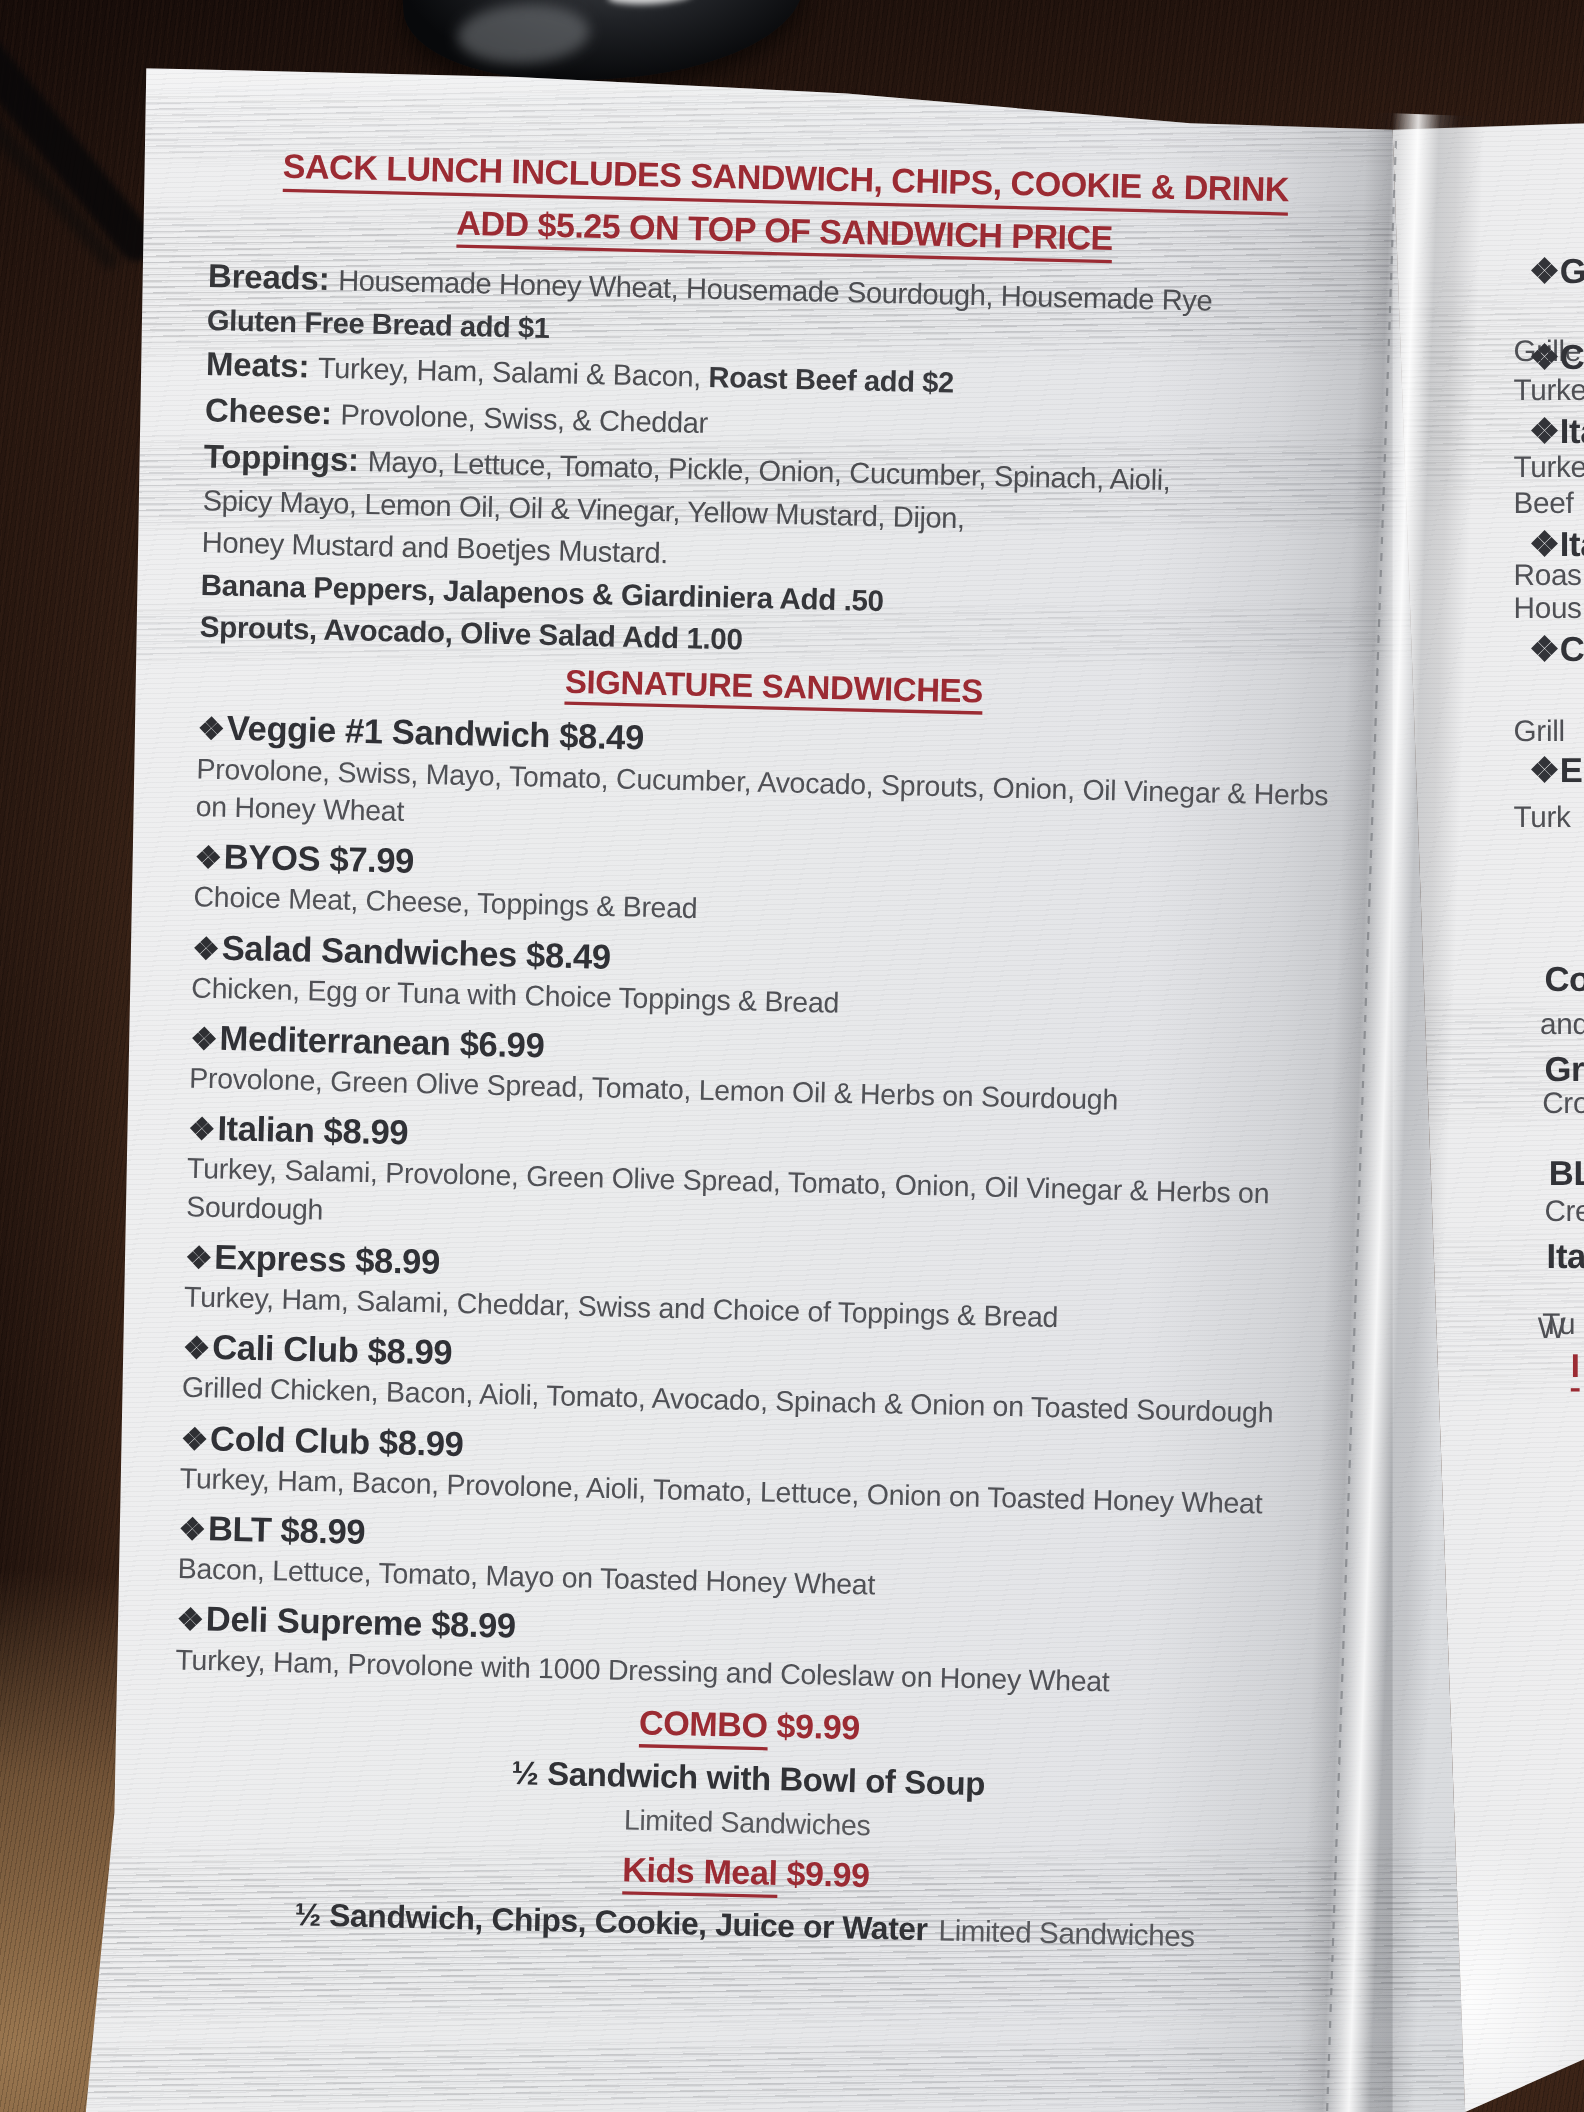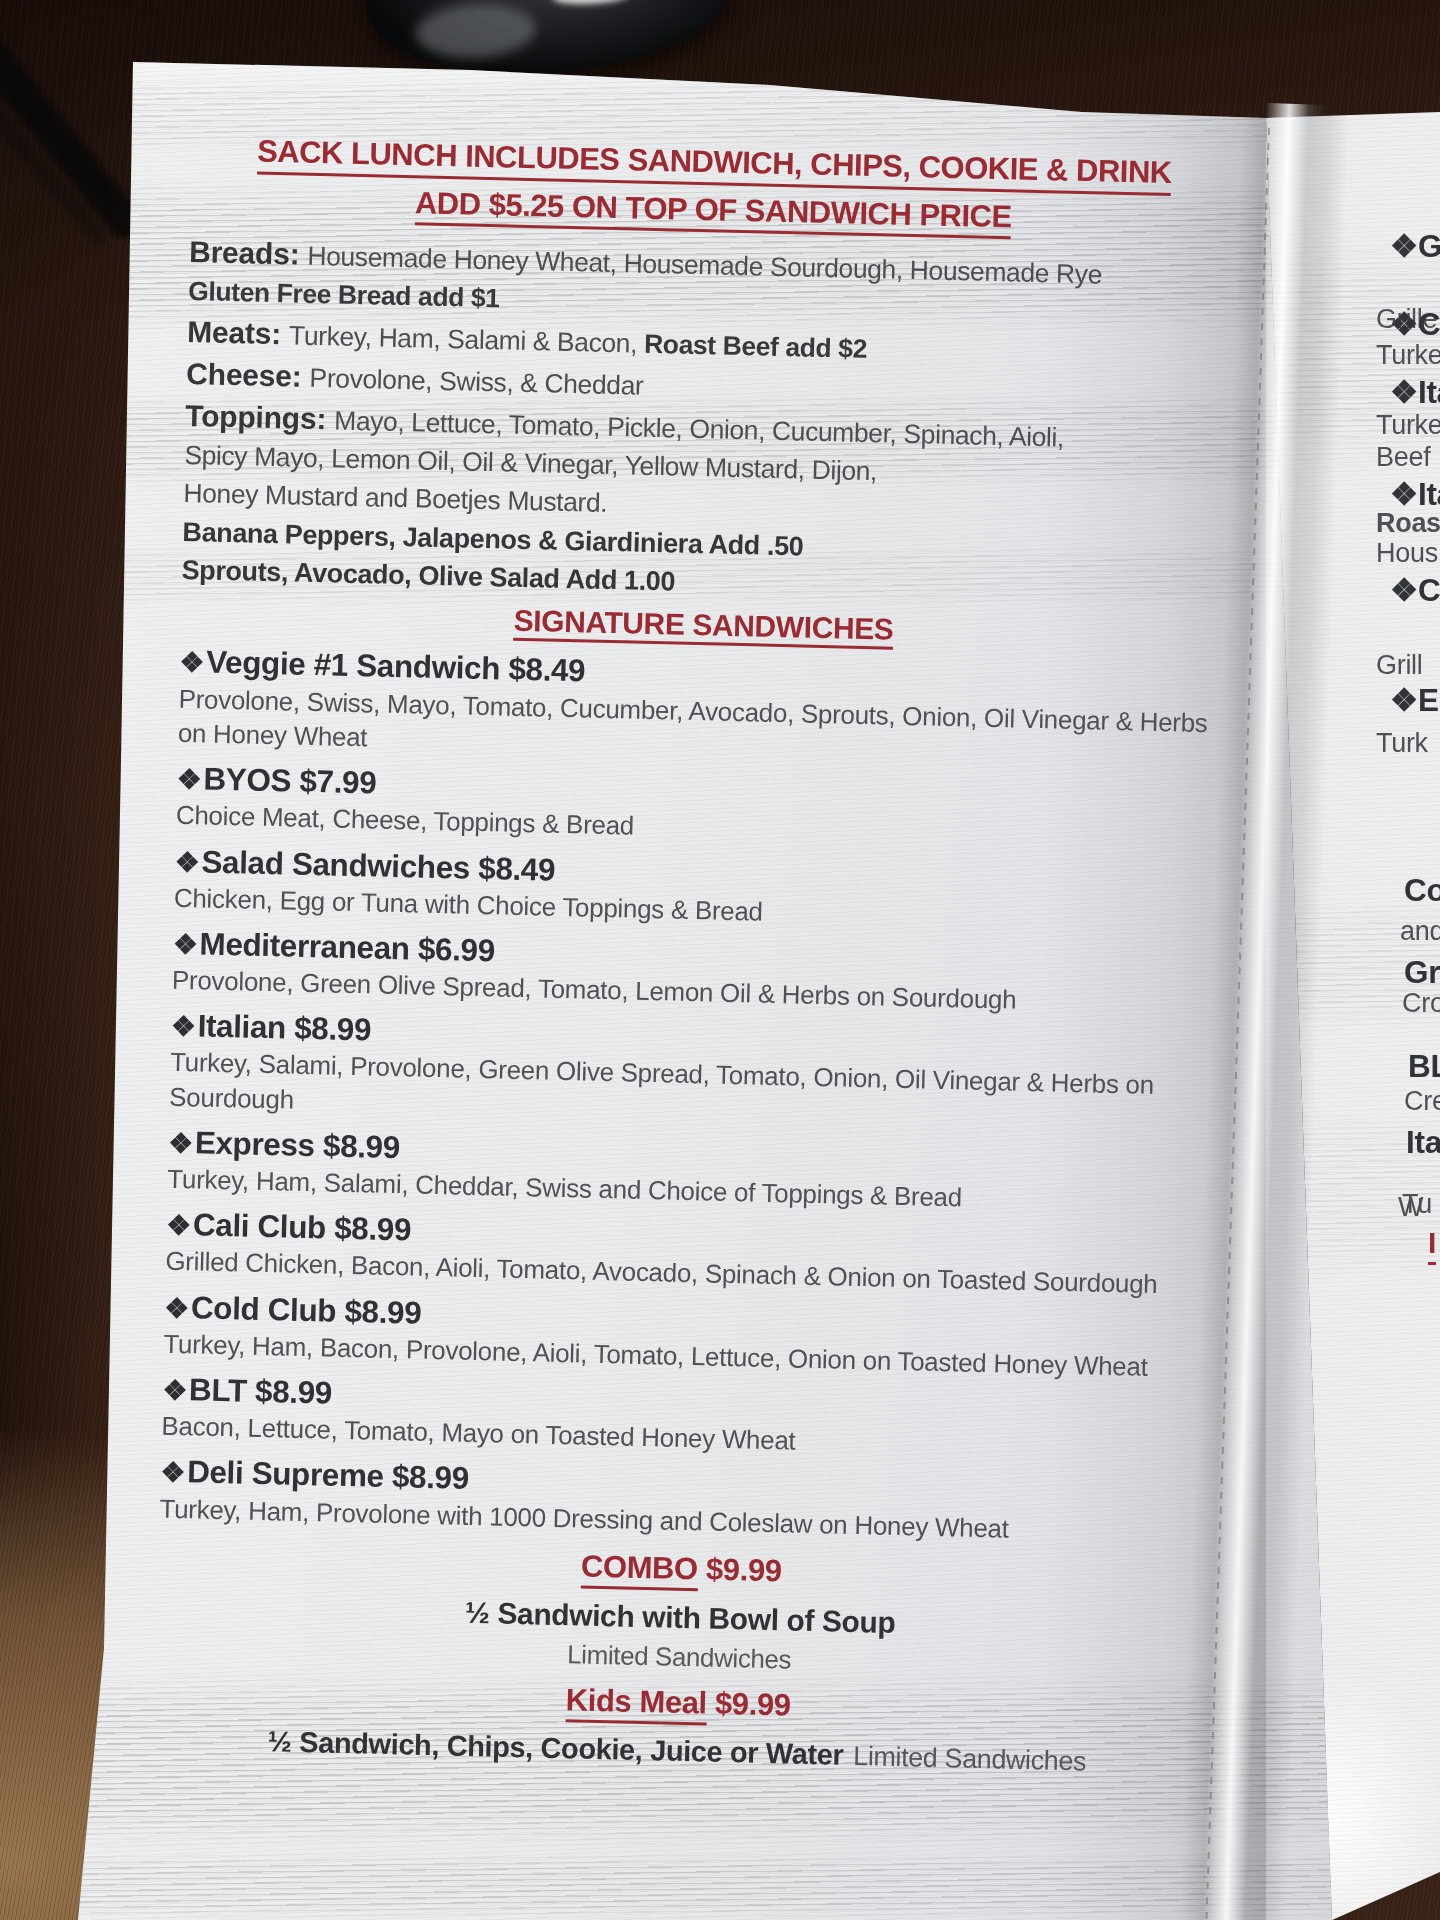--- a/index.html
+++ b/index.html
@@ -230,21 +230,21 @@
   <div class="streak" style="top:1110px;height:170px;opacity:.22;"></div>
 
   <div class="frag fn" style="left:1390px;top:228px;">❖Gr</div>
   <div class="frag fd" style="left:1376px;top:272px;margin-top:32px;">Grille</div>
   <div class="frag fn" style="left:1390px;top:306px;">❖Ch</div>
   <div class="frag fd" style="left:1376px;top:340px;">Turke</div>
   <div class="frag fn" style="left:1390px;top:374px;">❖Ita</div>
   <div class="frag fd" style="left:1376px;top:410px;">Turke</div>
   <div class="frag fd" style="left:1376px;top:442px;">Beef</div>
   <div class="frag fn" style="left:1390px;top:476px;">❖Ita</div>
-  <div class="frag fd" style="left:1376px;top:508px;font-weight:bold;">Roas</div>
+  <div class="frag fd" style="left:1376px;top:508px;">Roas</div>
   <div class="frag fd" style="left:1376px;top:538px;">Hous</div>
   <div class="frag fn" style="left:1390px;top:572px;">❖C</div>
   <div class="frag fd" style="left:1376px;top:650px;">Grill</div>
   <div class="frag fn" style="left:1390px;top:682px;">❖E</div>
   <div class="frag fd" style="left:1376px;top:728px;">Turk</div>
   <div class="frag fn" style="left:1404px;top:872px;">Co</div>
   <div class="frag fd" style="left:1400px;top:916px;">and</div>
   <div class="frag fn" style="left:1404px;top:954px;">Gr</div>
   <div class="frag fd" style="left:1402px;top:988px;">Cro</div>
   <div class="frag fn" style="left:1408px;top:1048px;">BL</div>

